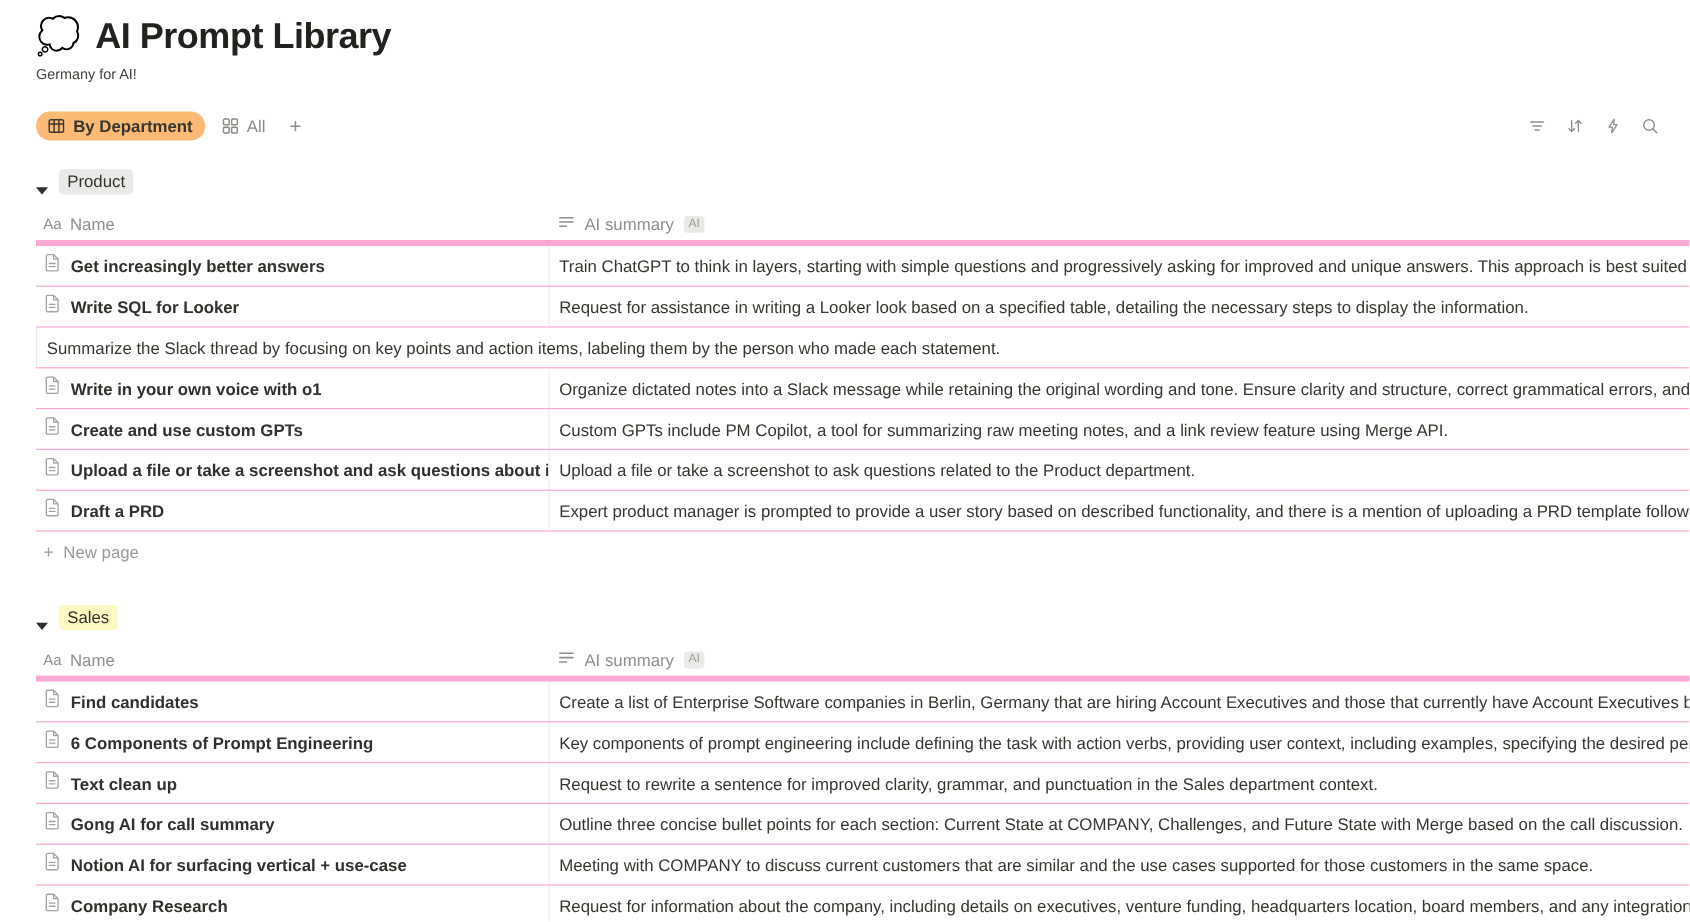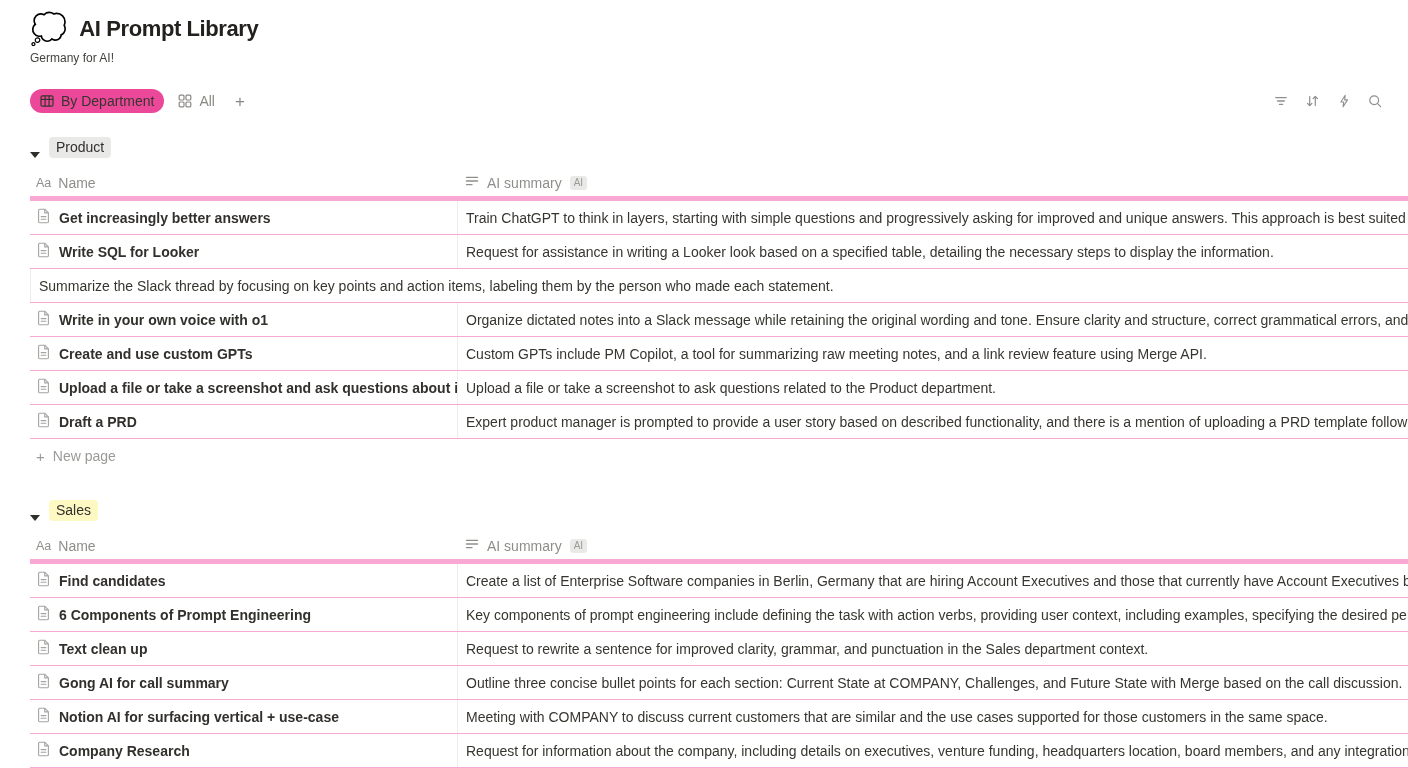--- a/index.html
+++ b/index.html
@@ -3,28 +3,28 @@
 <meta charset="utf-8">
 <style>
   * { margin:0; padding:0; box-sizing:border-box; }
   html,body { width:1408px; height:768px; overflow:hidden; background:#ffffff; }
   body { font-family:"Liberation Sans","DejaVu Sans",sans-serif; color:#37352f; }
   .page { width:1408px; height:768px; padding:12px 0 0 30px; overflow:hidden; }
 
   
   .title-row { display:flex; align-items:center; gap:12px; margin-top:2px; }
   .page-emoji { font-size:30px; line-height:1; cursor:pointer; }
-  .page-title { font-size:22px; font-weight:700; letter-spacing:-0.4px; color:#22211e; }
+  .page-title { font-size:30px; font-weight:700; letter-spacing:-0.4px; color:#22211e; }
   .page-subtitle { margin-top:7px; font-size:12px; color:#44433e; }
 
   
   .toolbar { margin-top:22px; display:flex; align-items:center; justify-content:space-between; height:28px; padding-right:26px; }
   .views { display:flex; align-items:center; gap:4px; }
   .view-tab { display:flex; align-items:center; gap:7px; font-size:14px; padding:4px 10px; border-radius:14px; cursor:pointer; color:#8a8984; }
-  .view-tab.active { background:#ec4899; color:#37352f; font-weight:400;justify-content:center; }
+  .view-tab.active { background:#fdba74; color:#37352f; font-weight:700;justify-content:center; }
   .view-tab svg { display:block; }
   .add-view { font-size:17px; color:#8a8984; padding:0 6px; cursor:pointer; line-height:1; }
   .toolbar-actions { display:flex; align-items:center; gap:17px; }
   .toolbar-actions .icon-btn { cursor:pointer; display:flex; align-items:center; }
 
   
   .group { margin-top:21px; }
   .group + .group { margin-top:26px; }
   .group-header { display:flex; align-items:flex-end; gap:9px; height:22px; }
   .group-toggle { width:0; height:0; border-left:5px solid transparent; border-right:5px solid transparent; border-top:6px solid #2f2e2b; cursor:pointer; }

